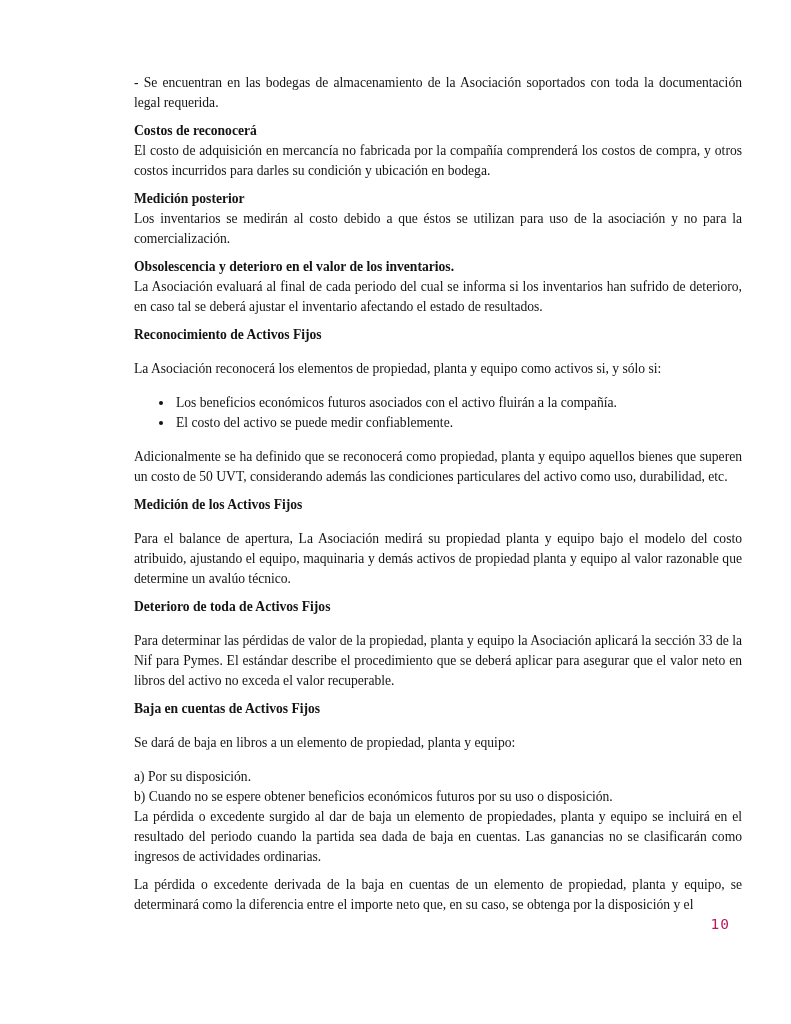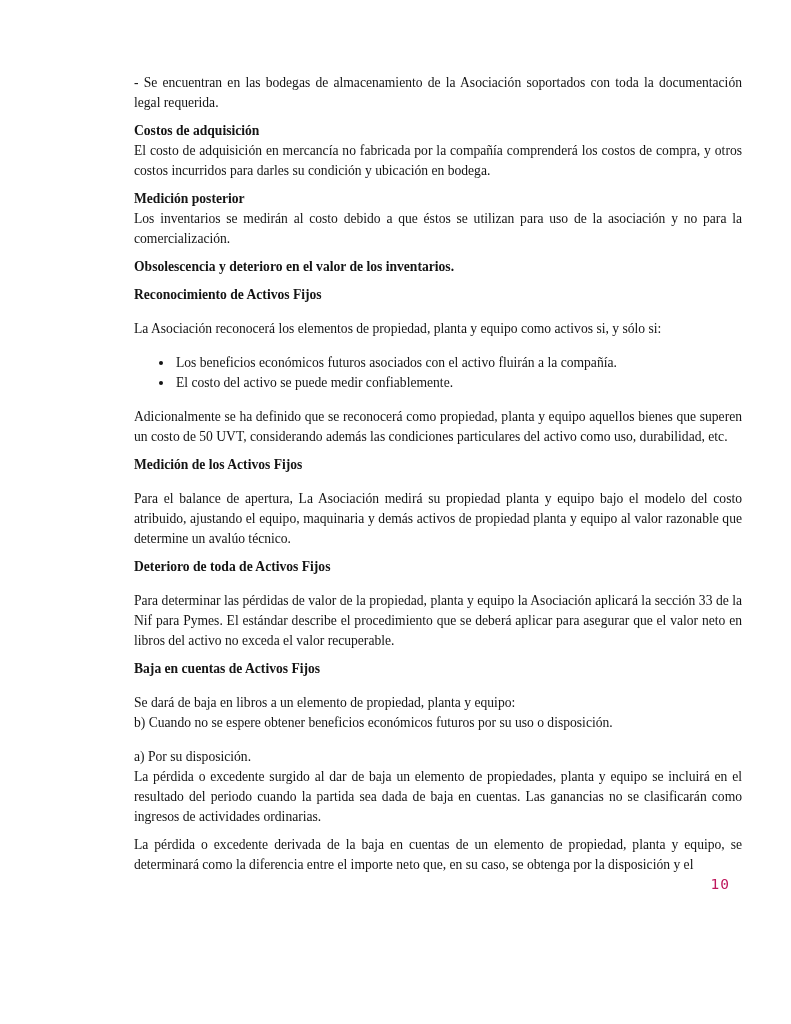--- a/index.html
+++ b/index.html
@@ -58,48 +58,49 @@
   }
 </style>
 </head>
 <body>
 
 <div class="page">
   <div class="content">
 
     <p class="p">- Se encuentran en las bodegas de almacenamiento de la Asociación soportados con toda la documentación legal requerida.</p>
 
-    <p class="h mt-sm">Costos de adquisición</p>
+    <p class="h mt-sm">Costos de reconocerá</p>
     <p class="p">El costo de adquisición en mercancía no fabricada por la compañía comprenderá los costos de compra, y otros costos incurridos para darles su condición y ubicación en bodega.</p>
 
     <p class="h mt-sm">Medición posterior</p>
     <p class="p">Los inventarios se medirán al costo debido a que éstos se utilizan para uso de la asociación y no para la comercialización.</p>
 
     <p class="h mt-sm">Obsolescencia y deterioro en el valor de los inventarios.</p>
+    <p class="p">La Asociación evaluará al final de cada periodo del cual se informa si los inventarios han sufrido de deterioro, en caso tal se deberá ajustar el inventario afectando el estado de resultados.</p>
 
     <p class="h mt-sm">Reconocimiento de Activos Fijos</p>
     <p class="p mt-md">La Asociación reconocerá los elementos de propiedad, planta y equipo como activos si, y sólo si:</p>
 
     <ul class="bullets">
       <li>Los beneficios económicos futuros asociados con el activo fluirán a la compañía.</li>
       <li>El costo del activo se puede medir confiablemente.</li>
     </ul>
 
     <p class="p mt-md">Adicionalmente se ha definido que se reconocerá como propiedad, planta y equipo aquellos bienes que superen un costo de 50 UVT, considerando además las condiciones particulares del activo como uso, durabilidad, etc.</p>
 
     <p class="h mt-sm">Medición de los Activos Fijos</p>
     <p class="p mt-md">Para el balance de apertura, La Asociación medirá su propiedad planta y equipo bajo el modelo del costo atribuido, ajustando el equipo, maquinaria y demás activos de propiedad planta y equipo al valor razonable que determine un avalúo técnico.</p>
 
     <p class="h mt-sm">Deterioro de toda de Activos Fijos</p>
     <p class="p mt-md">Para determinar las pérdidas de valor de la propiedad, planta y equipo la Asociación aplicará la sección 33 de la Nif para Pymes. El estándar describe el procedimiento que se deberá aplicar para asegurar que el valor neto en libros del activo no exceda el valor recuperable.</p>
 
     <p class="h mt-sm">Baja en cuentas de Activos Fijos</p>
     <p class="p mt-md">Se dará de baja en libros a un elemento de propiedad, planta y equipo:</p>
 
+    <p class="p mt-md">a) Por su disposición.</p>
     <p class="p">b) Cuando no se espere obtener beneficios económicos futuros por su uso o disposición.</p>
-    <p class="p mt-md">a) Por su disposición.</p>
     <p class="p">La pérdida o excedente surgido al dar de baja un elemento de propiedades, planta y equipo se incluirá en el resultado del periodo cuando la partida sea dada de baja en cuentas. Las ganancias no se clasificarán como ingresos de actividades ordinarias.</p>
 
     <p class="p mt-sm">La pérdida o excedente derivada de la baja en cuentas de un elemento de propiedad, planta y equipo, se determinará como la diferencia entre el importe neto que, en su caso, se obtenga por la disposición y el</p>
 
     <p class="page-number">10</p>
   </div>
 </div>
 
 </body></html>

